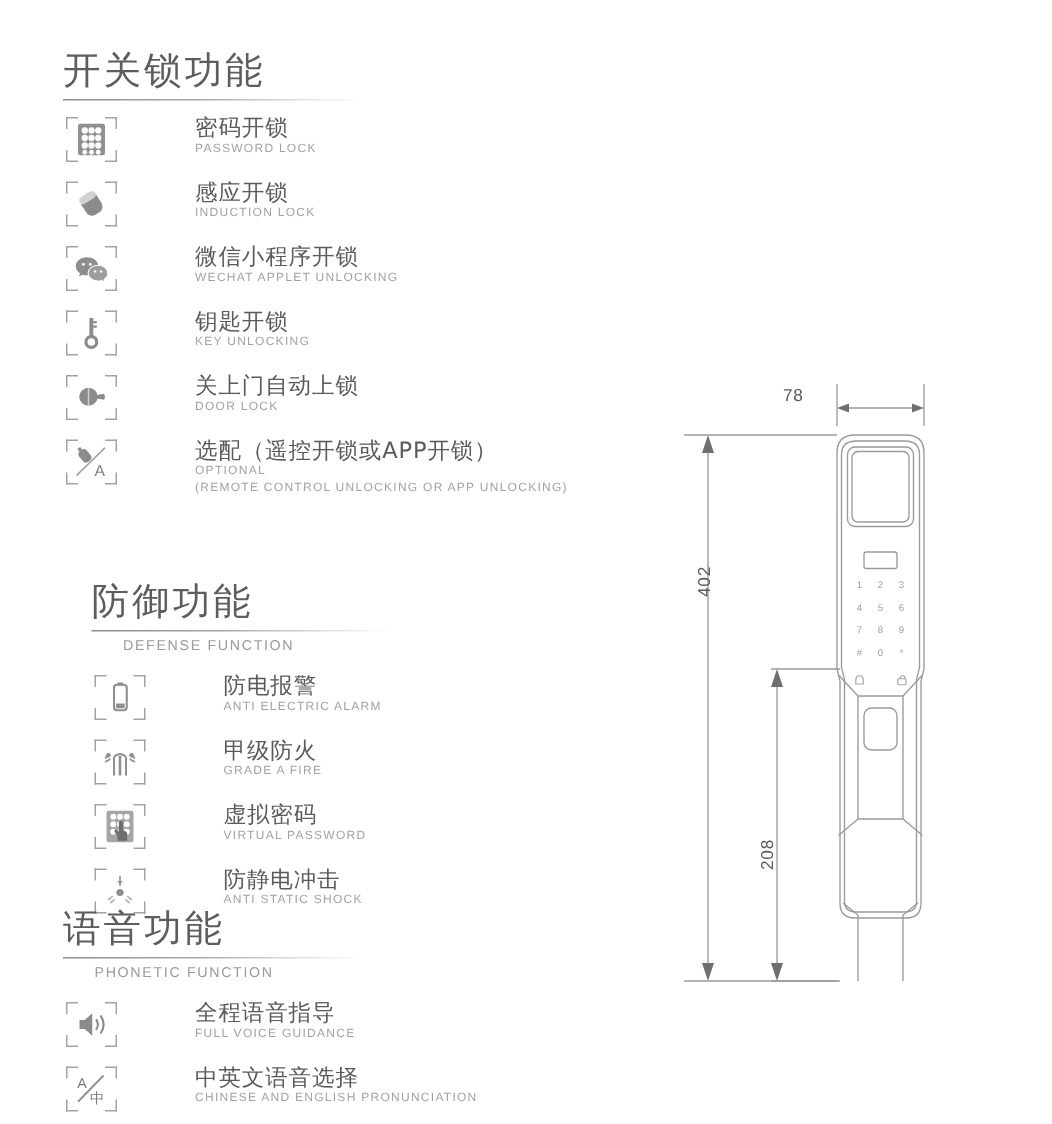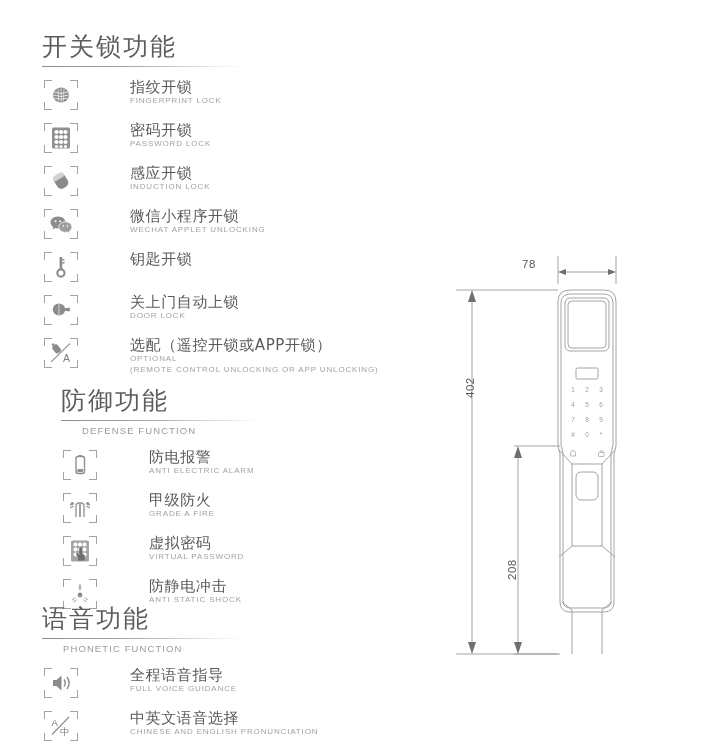--- a/index.html
+++ b/index.html
@@ -131,37 +131,20 @@
 <body>
 
 <div id="feature-column">
 
   <div class="section" style="top:32px;">
     <div class="section-head">
       <div class="section-title-cn">开关锁功能</div>
       <div class="section-rule"></div>
     </div>
 
-    <div class="feature-row" style="margin-top:11px; margin-left:44px;">
-      <div class="feat-icon">
-        <div class="brk tl"></div>
-          <div class="brk tr"></div>
-          <div class="brk bl"></div>
-          <div class="brk br"></div>
-        <svg class="glyph" viewBox="0 0 26 24">
-          <ellipse cx="13" cy="12" rx="8" ry="7.5" fill="#8e8e8e"></ellipse>
-          <path d="M6 9 q7 3 14 0 M5.5 12 q7.5 3 15 0 M6.5 15 q6.5 2.5 13 0" stroke="#ffffff" stroke-width="0.9" fill="none" opacity="0.85"></path>
-          <path d="M10 5.5 q1 13 0.5 13 M13 5 q0.6 14 0.3 14 M16 5.5 q-0.8 13 -0.4 13" stroke="#ffffff" stroke-width="0.8" fill="none" opacity="0.7"></path>
-        </svg>
-      </div>
-      <div class="feat-text">
-        <div class="feat-cn">指纹开锁</div>
-        <div class="feat-en">FINGERPRINT LOCK</div>
-      </div>
-    </div>
 
     <div class="feature-row" style="margin-top:9px; margin-left:44px;">
       <div class="feat-icon">
         <div class="brk tl"></div>
           <div class="brk tr"></div>
           <div class="brk bl"></div>
           <div class="brk br"></div>
         <svg class="glyph" viewBox="0 0 26 24">
           <rect x="4" y="1.5" width="18" height="21" rx="1.5" fill="#909090"></rect>
           <g fill="#ffffff">
@@ -234,20 +217,21 @@
           <div class="brk br"></div>
         <svg class="glyph" viewBox="0 0 26 24">
           <rect x="11.6" y="2" width="2.6" height="13" fill="#8b8b8b"></rect>
           <rect x="14.2" y="4" width="2.3" height="1.5" fill="#8b8b8b"></rect>
           <rect x="14.2" y="7" width="2.3" height="1.5" fill="#8b8b8b"></rect>
           <circle cx="12.9" cy="18" r="3.6" fill="none" stroke="#8b8b8b" stroke-width="2.1"></circle>
         </svg>
       </div>
       <div class="feat-text">
         <div class="feat-cn">钥匙开锁</div>
+        <div class="feat-en">KEY UNLOCKING</div>
       </div>
     </div>
 
     <div class="feature-row" style="margin-top:9px; margin-left:44px;">
       <div class="feat-icon">
         <div class="brk tl"></div>
           <div class="brk tr"></div>
           <div class="brk bl"></div>
           <div class="brk br"></div>
         <svg class="glyph" viewBox="0 0 26 24">

